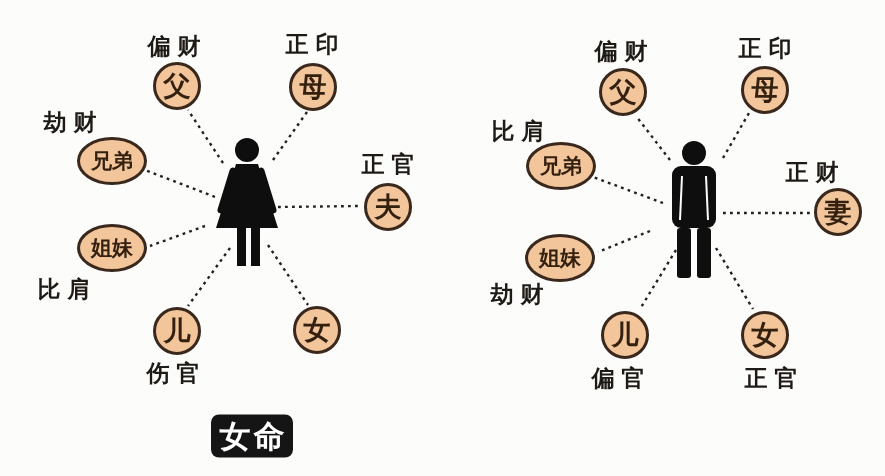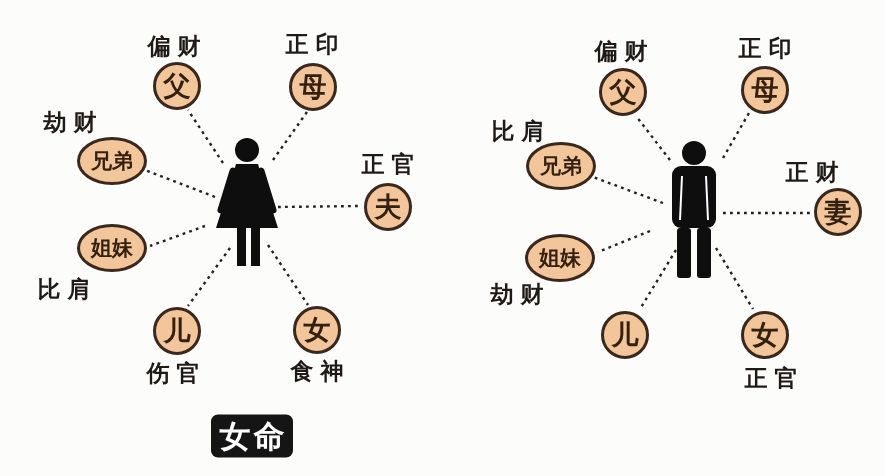--- a/index.html
+++ b/index.html
@@ -56,21 +56,21 @@
     color: #ffffff;
     border-radius: 8px;
     display: flex;
     align-items: center;
     justify-content: center;
     font-weight: bold;
     font-size: 31px;
     letter-spacing: 3px;
     padding-left: 3px;
   }
-  .panel-title.female { width: 82px; height: 43px; border-radius: 7px; }
+  .panel-title.female { width: 82px; height: 43px; }
   .panel-title.male   { width: 84px; height: 45px; }
 </style>
 </head>
 <body>
 
 <div class="stage">
 
   <svg class="underlay" width="885" height="476" viewBox="0 0 885 476">
     <g stroke="#222222" stroke-width="2.4" stroke-dasharray="2.8 4.2">
       <line x1="223" y1="163" x2="188" y2="110"></line>
@@ -123,21 +123,20 @@
     <div class="god-label" style="left:388px; top:164px;">正官</div>
     <div class="node round" style="left:388px; top:207px;">夫</div>
 
     <div class="node oval" style="left:112px; top:248px;">姐妹</div>
     <div class="god-label" style="left:64px; top:289px;">比肩</div>
 
     <div class="node round" style="left:177px; top:331px;">儿</div>
     <div class="god-label" style="left:173px; top:373px;">伤官</div>
 
     <div class="node round" style="left:317px; top:330px;">女</div>
-    <div class="god-label" style="left:317px; top:371px;">食神</div>
 
     <div class="panel-title female" style="left:252px; top:436px;">女命</div>
   </div>
 
   <div class="layer">
     <div class="god-label" style="left:621px; top:51px;">偏财</div>
     <div class="node round" style="left:623px; top:92px;">父</div>
 
     <div class="god-label" style="left:765px; top:48px;">正印</div>
     <div class="node round" style="left:765px; top:90px;">母</div>
@@ -145,19 +144,20 @@
     <div class="god-label" style="left:518px; top:131px;">比肩</div>
     <div class="node oval" style="left:561px; top:166px;">兄弟</div>
 
     <div class="god-label" style="left:812px; top:172px;">正财</div>
     <div class="node round" style="left:838px; top:212px;">妻</div>
 
     <div class="node oval" style="left:560px; top:258px;">姐妹</div>
     <div class="god-label" style="left:517px; top:294px;">劫财</div>
 
     <div class="node round" style="left:625px; top:335px;">儿</div>
+    <div class="god-label" style="left:618px; top:378px;">偏官</div>
 
     <div class="node round" style="left:765px; top:335px;">女</div>
     <div class="god-label" style="left:771px; top:378px;">正官</div>
 
   </div>
 
 </div>
 
 </body></html>

